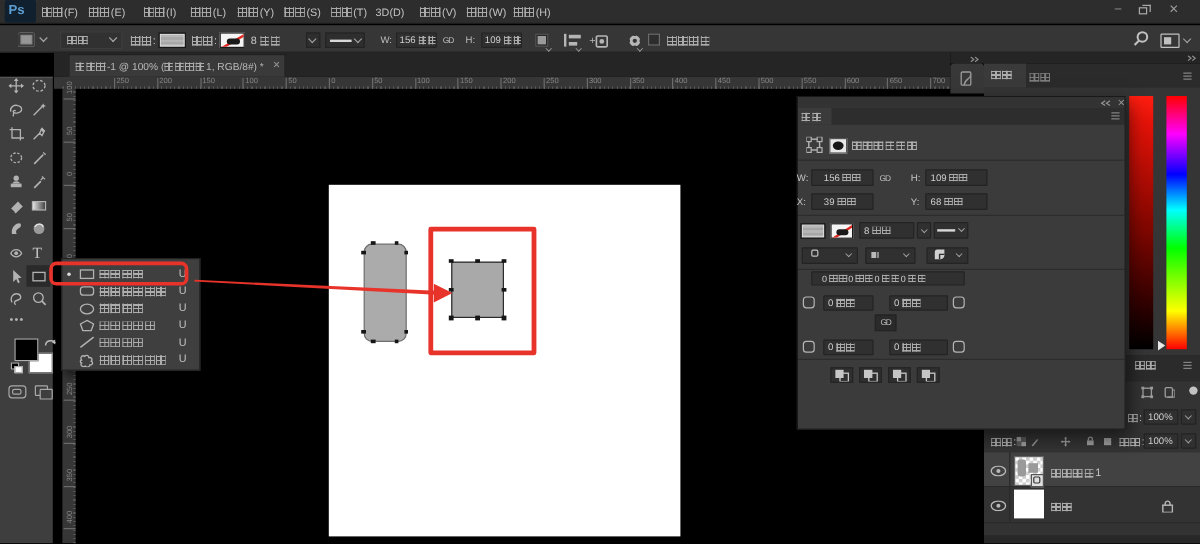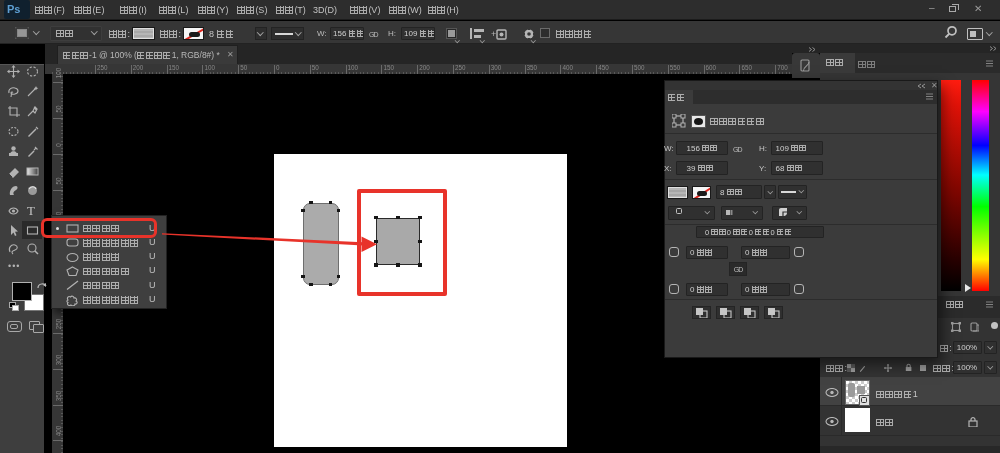--- a/index.html
+++ b/index.html
@@ -469,21 +469,21 @@
 <svg class="a" style="left:726px;top:208px" width="8" height="9">
       <rect x="0" y="2" width="6" height="5" fill="#b8b8b8"></rect>
       <rect x="4" y="0" width="3" height="9" fill="#2f2f2f"></rect>
       <rect x="4.5" y="2" width="2" height="5" fill="#8a8a8a"></rect>
     </svg>
 <svg class="a" style="left:778px;top:207px" width="10" height="10">
       <path d="M1 9 V3 C1 1.8,1.8 1,3 1 H9 V6 C9 7.6,7.6 9,6 9 z" fill="#d0d0d0"></path>
       <path d="M5 9 V5 H9" stroke="#2f2f2f" stroke-width="1.2" fill="none"></path>
     </svg>
 <div class="a" style="left:665px;top:224px;width:272px;height:1px;background:#2c2c2c"></div>
-<div class="fld" style="left:696px;top:226px;width:128px;height:12px">
+<div class="fld" style="left:676px;top:226px;width:128px;height:12px">
       <span style="margin-left:8px;display:flex;align-items:center;font-size:7.5px">0&nbsp;<i class="z" style="width:6.5px;height:6.1px;margin-right:1.3px;--c:#c6c6c6;--vx:3.0px;--vy:2.55px;opacity:0.82"></i><i class="z" style="width:6.5px;height:6.1px;margin-right:1.3px;--c:#c6c6c6;--vx:3.0px;--vy:2.55px;opacity:0.82"></i>0&nbsp;<i class="z" style="width:6.5px;height:6.1px;margin-right:1.3px;--c:#c6c6c6;--vx:3.0px;--vy:2.55px;opacity:0.82"></i><i class="z" style="width:6.5px;height:6.1px;margin-right:1.3px;--c:#c6c6c6;--vx:3.0px;--vy:2.55px;opacity:0.82"></i>0&nbsp;<i class="z" style="width:6.5px;height:6.1px;margin-right:1.3px;--c:#c6c6c6;--vx:3.0px;--vy:2.55px;opacity:0.82"></i><i class="z" style="width:6.5px;height:6.1px;margin-right:1.3px;--c:#c6c6c6;--vx:3.0px;--vy:2.55px;opacity:0.82"></i>0&nbsp;<i class="z" style="width:6.5px;height:6.1px;margin-right:1.3px;--c:#c6c6c6;--vx:3.0px;--vy:2.55px;opacity:0.82"></i><i class="z" style="width:6.5px;height:6.1px;margin-right:1.3px;--c:#c6c6c6;--vx:3.0px;--vy:2.55px;opacity:0.82"></i></span>
     </div>
 <div class="a" style="left:669px;top:247px;width:10px;height:10px;border:1.2px solid #b5b5b5;border-radius:3px"></div>
 <div class="fld" style="left:686px;top:246px;width:42px;height:13px">
       <span style="margin-left:3px;display:flex;align-items:center">0&nbsp;<i class="z" style="width:6.9px;height:6.6px;margin-right:1.4px;--c:#c6c6c6;--vx:3.2px;--vy:2.72px;opacity:0.82"></i><i class="z" style="width:6.9px;height:6.6px;margin-right:1.4px;--c:#c6c6c6;--vx:3.2px;--vy:2.72px;opacity:0.82"></i></span>
     </div>
 <div class="fld" style="left:741px;top:246px;width:49px;height:13px">
       <span style="margin-left:3px;display:flex;align-items:center">0&nbsp;<i class="z" style="width:6.9px;height:6.6px;margin-right:1.4px;--c:#c6c6c6;--vx:3.2px;--vy:2.72px;opacity:0.82"></i><i class="z" style="width:6.9px;height:6.6px;margin-right:1.4px;--c:#c6c6c6;--vx:3.2px;--vy:2.72px;opacity:0.82"></i></span>
     </div>
 <div class="a" style="left:794px;top:247px;width:10px;height:10px;border:1.2px solid #b5b5b5;border-radius:3px"></div>

